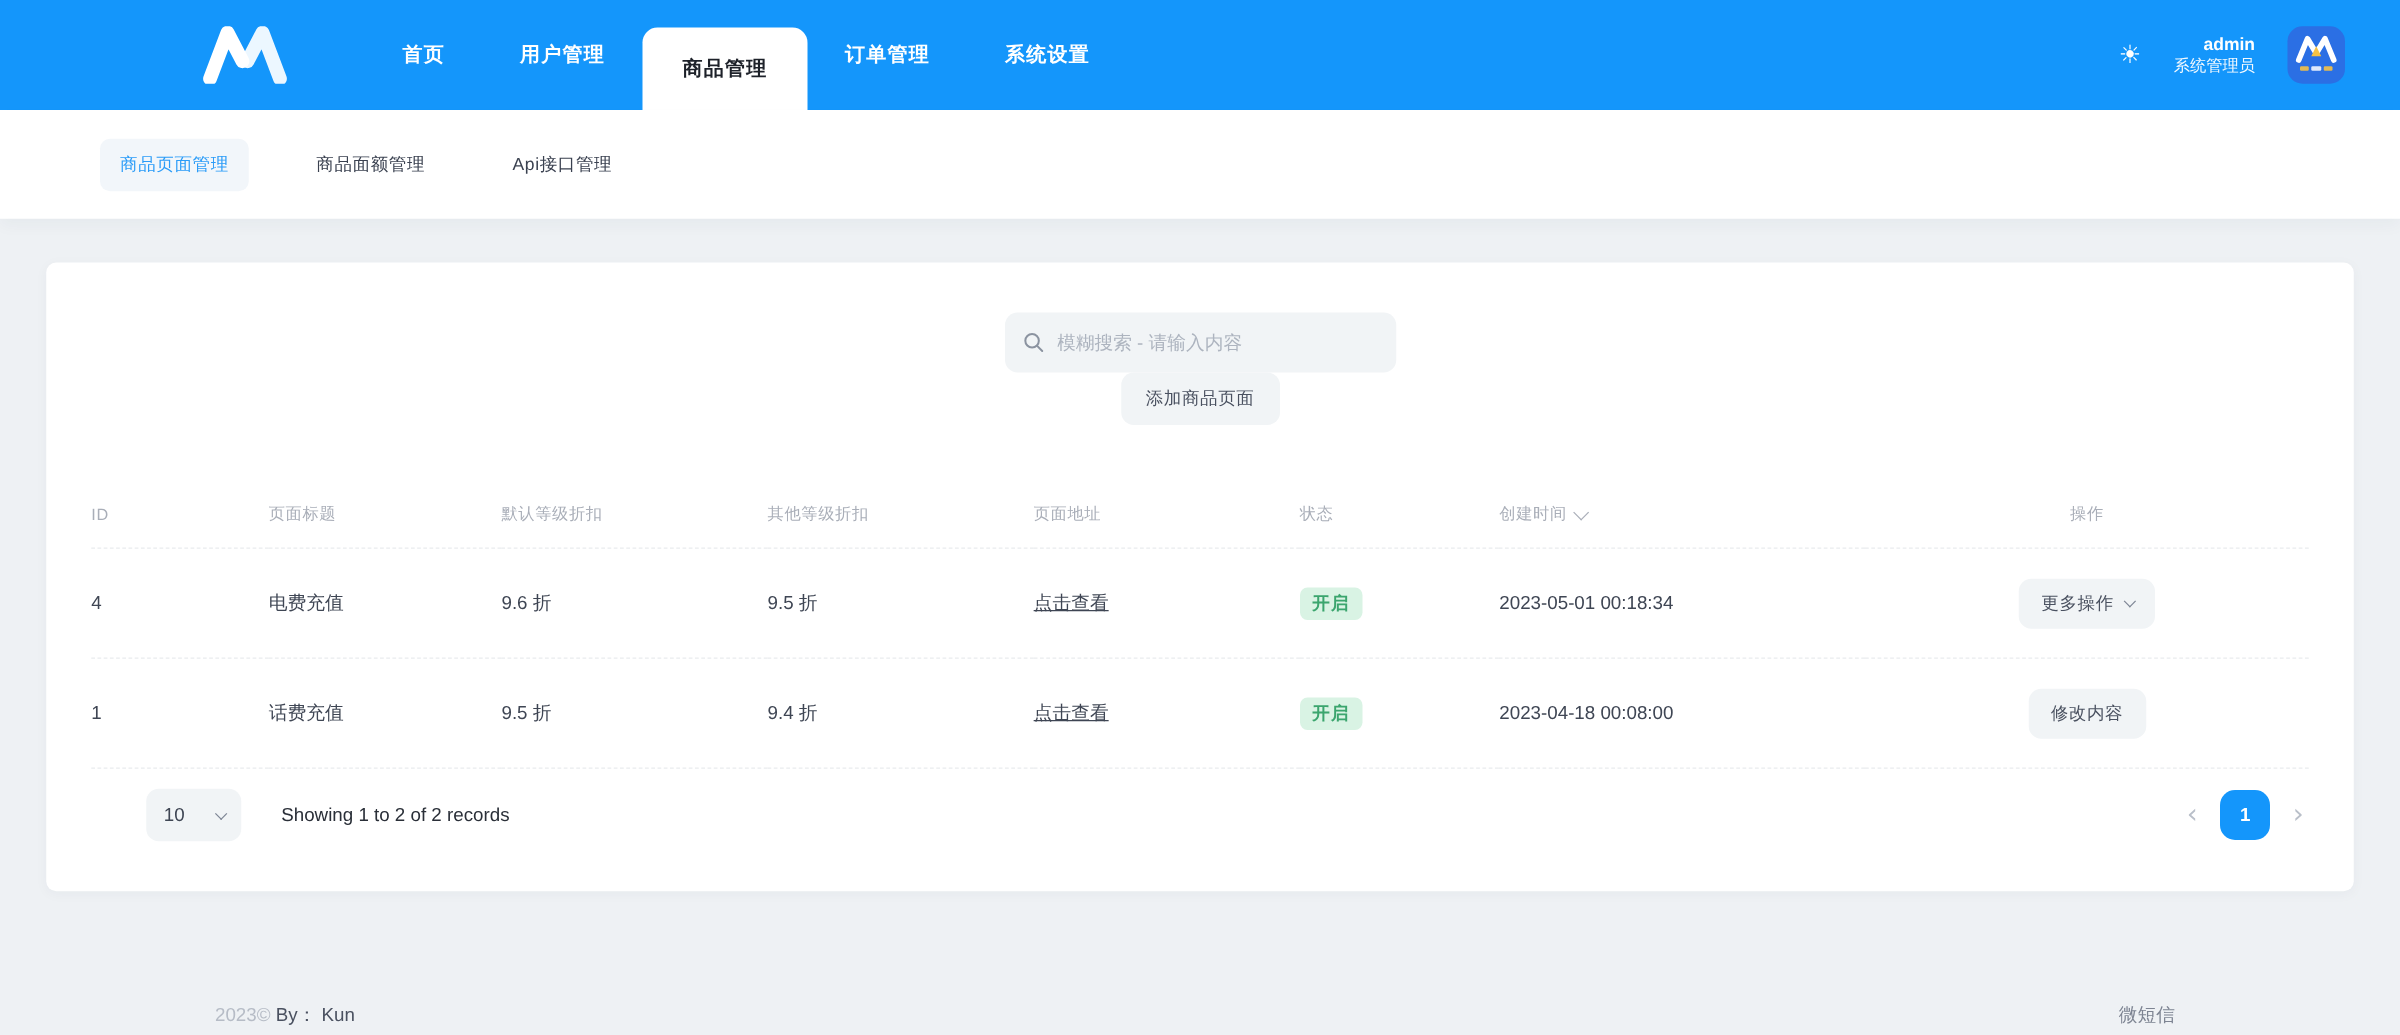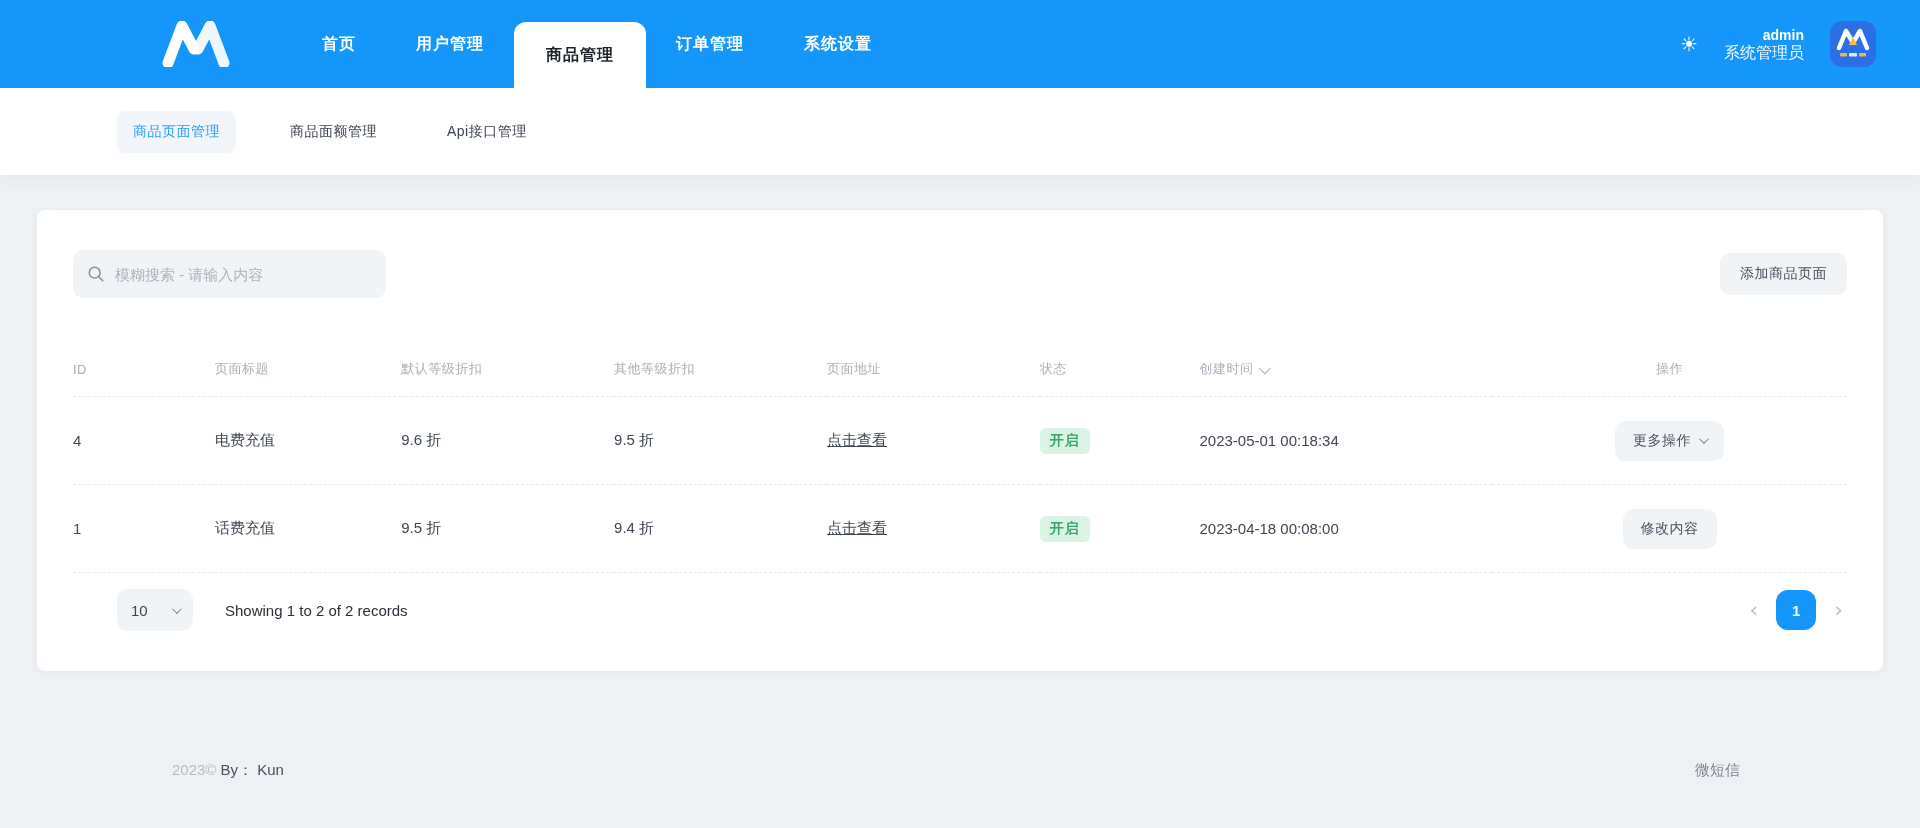--- a/index.html
+++ b/index.html
@@ -56,38 +56,38 @@
     font-size: 20px;
     cursor: pointer;
     line-height: 1;
   }
   .user-block {
     text-align: right;
     color: #fff;
     cursor: pointer;
   }
   .user-name { font-size: 14px; font-weight: 700; line-height: 17px; }
-  .user-role { font-size: 16px; line-height: 17px; opacity: .95; }
+  .user-role { font-size: 13px; line-height: 17px; opacity: .95; }
   .avatar {
     width: 46px; height: 46px;
     border-radius: 12px;
     background: #2b6fe4;
     display: flex; flex-direction: column;
     align-items: center; justify-content: center;
     cursor: pointer;
     overflow: hidden;
   }
 
   
   .subnav {
     height: 87px;
     background: #fff;
     display: flex;
     align-items: center;
-    padding-left: 117px;
+    padding-left: 80px;
     gap: 38px;
     box-shadow: 0 6px 12px rgba(20, 40, 80, .04);
     position: relative;
     z-index: 2;
   }
   .subtab {
     font-size: 14px;
     color: #3a4150;
     padding: 12px 16px;
     border-radius: 8px;
@@ -104,20 +104,21 @@
     margin: 35px 37px 0 37px;
     background: #fff;
     border-radius: 8px;
     box-shadow: 0 2px 10px rgba(20, 40, 80, .04);
     padding: 40px 36px;
   }
   .toolbar {
     display: flex;
     align-items: center;
     justify-content: space-between;
+    flex-direction: column;
   }
   .search-box {
     width: 313px;
     height: 48px;
     background: #f1f4f6;
     border-radius: 10px;
     display: flex;
     align-items: center;
     padding: 0 14px;
     gap: 10px;

